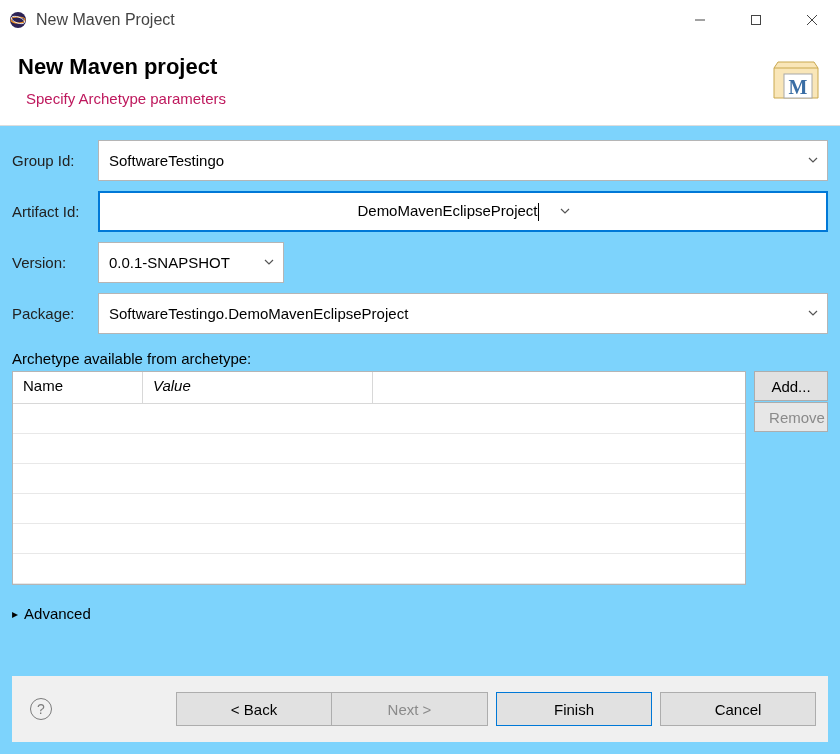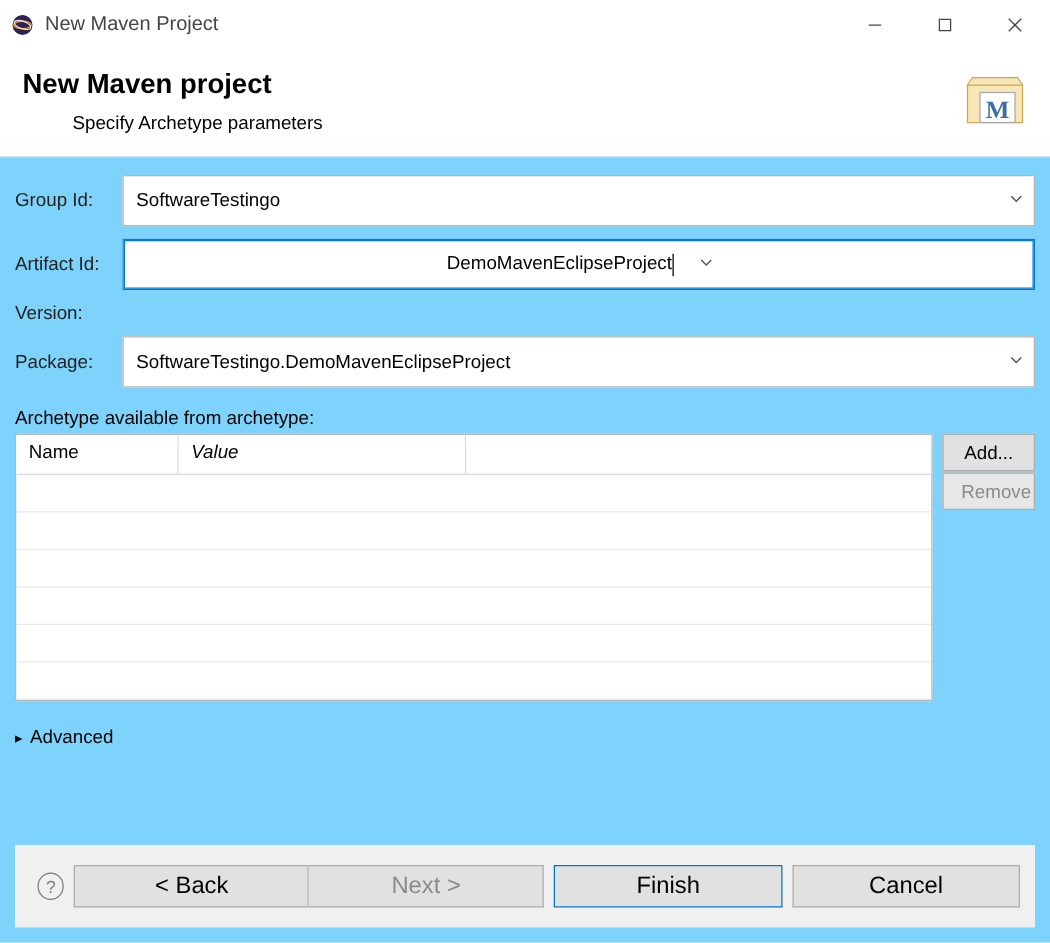--- a/index.html
+++ b/index.html
@@ -47,23 +47,22 @@
       border-bottom: 0;
     }
     .header-text { flex: 1; }
     .header h1 {
       font-size: 22px;
       font-weight: 600;
       margin-bottom: 10px;
     }
     .header .subtitle {
       font-size: 15px;
-      color: #000000;
+      color: #be185d;
       padding-left: 8px;
-      margin-left: 32px;
     }
     .header .maven-icon {
       width: 52px; height: 48px;
       margin-top: 2px;
     }
 
     
     .form-area {
       background: #7dd3fc;
       border-top: 1px solid #ddd;
@@ -202,28 +201,28 @@
       border-radius: 50%;
       display: flex;
       align-items: center;
       justify-content: center;
       color: #7c7c7c;
       font-size: 14px;
       margin-left: 6px;
     }
     .button-bar .spacer { flex: 1; }
     .wiz-btn {
-      width: 188px;
+      width: 156px;
       height: 34px;
       border: 1px solid #adadad;
       background: #e1e1e1;
       display: flex;
       align-items: center;
       justify-content: center;
-      font-size: 19px;
+      font-size: 15px;
       margin-left: 8px;
     }
     .wiz-btn.back { margin-left: 0; }
     .wiz-btn.next { border-left: none; margin-left: 0; color: #8a8a8a; }
     .wiz-btn.finish {
       border: 1.5px solid #0078d7;
       background: #e1e1e1;
     }
     .btn-group { display: flex; margin-left: 8px; }
   </style>
@@ -294,20 +293,28 @@
       <span class="caret">
         <svg width="12" height="12" viewBox="0 0 12 12">
             <path d="M2 4 L6 8 L10 4" fill="none" stroke="#555" stroke-width="1.2"></path>
           </svg>
       </span>
     </div>
   </div>
 
   <div class="form-row">
     <div class="label">Version:</div>
+    <div class="combo small">
+      <span class="value">0.0.1-SNAPSHOT</span>
+      <span class="caret">
+        <svg width="12" height="12" viewBox="0 0 12 12">
+            <path d="M2 4 L6 8 L10 4" fill="none" stroke="#555" stroke-width="1.2"></path>
+          </svg>
+      </span>
+    </div>
   </div>
 
   <div class="form-row">
     <div class="label">Package:</div>
     <div class="combo">
       <span class="value">SoftwareTestingo.DemoMavenEclipseProject</span>
       <span class="caret">
         <svg width="12" height="12" viewBox="0 0 12 12">
             <path d="M2 4 L6 8 L10 4" fill="none" stroke="#555" stroke-width="1.2"></path>
           </svg>

